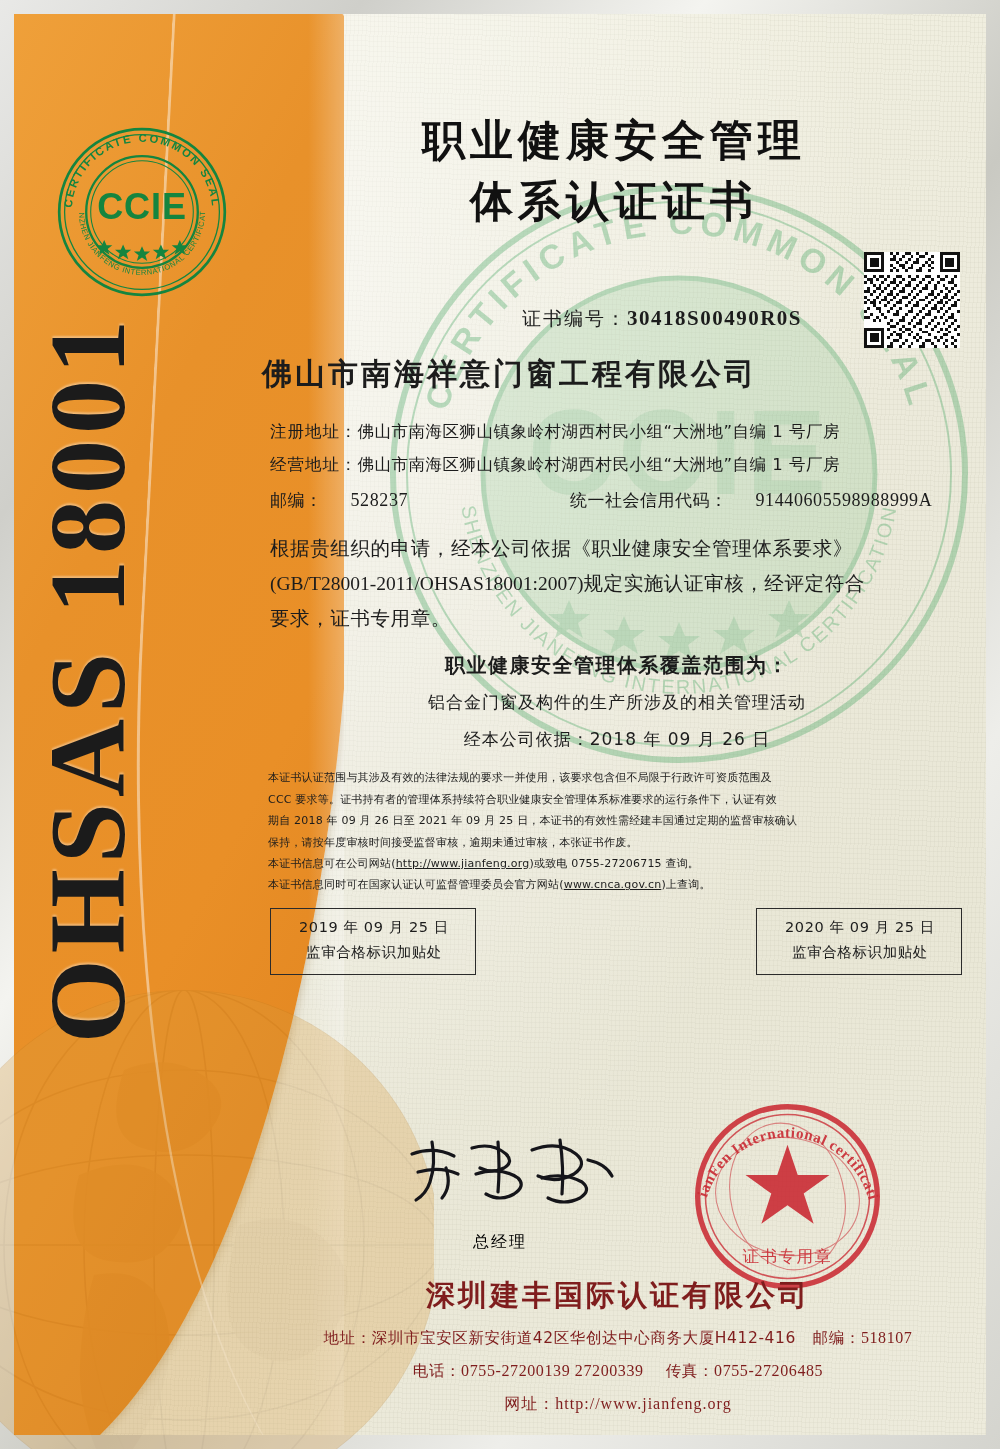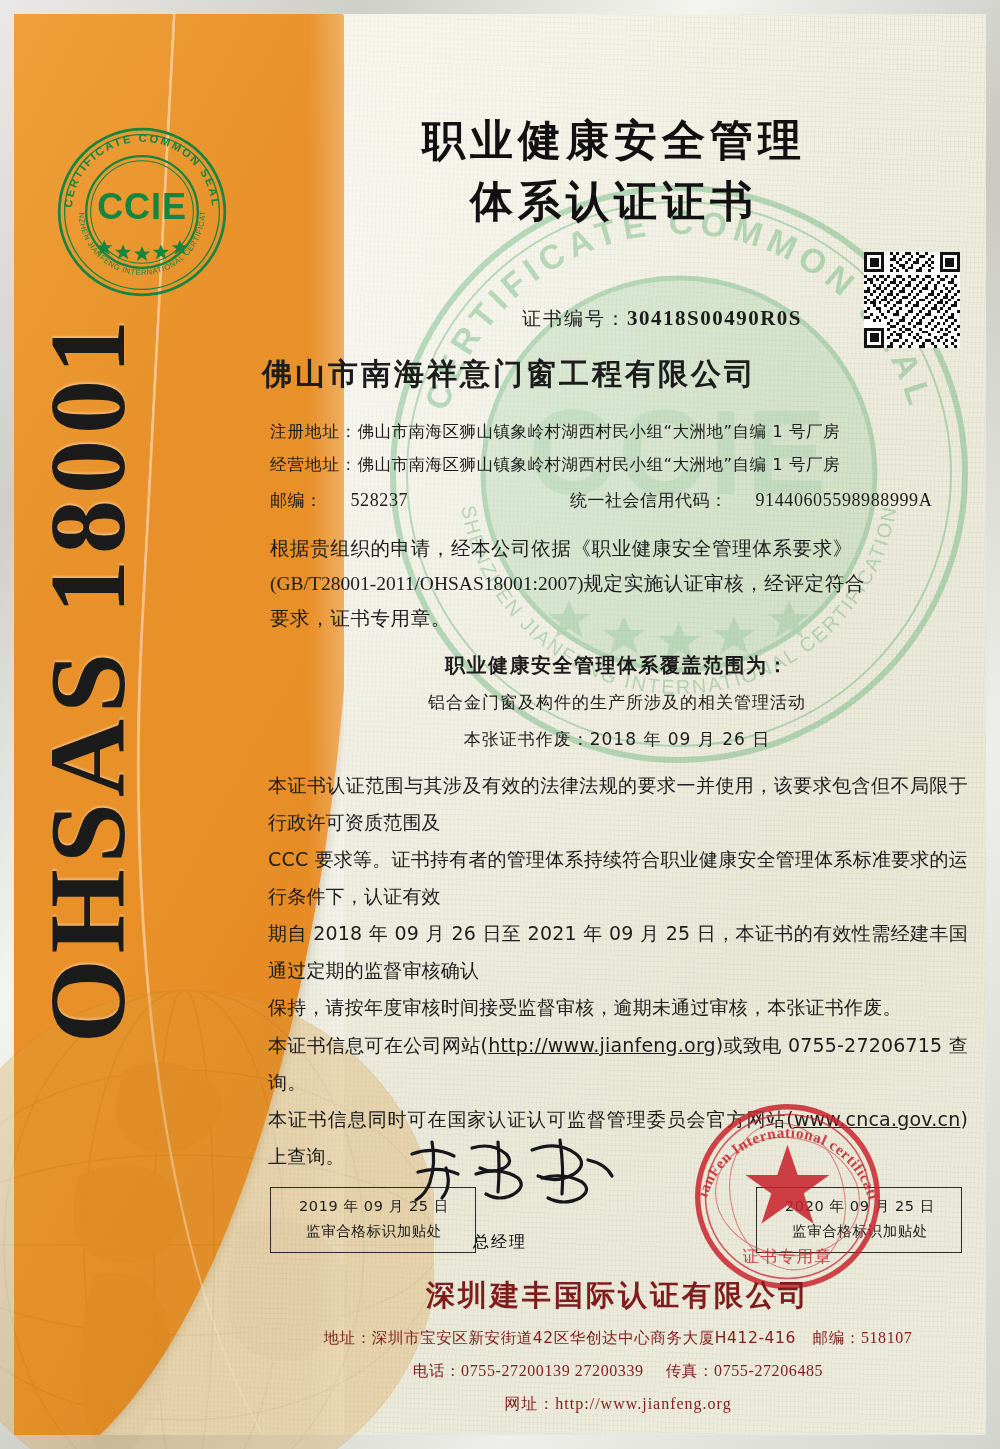--- a/index.html
+++ b/index.html
@@ -229,21 +229,21 @@
     margin-top: 14px;
     text-align: center;
     font-family: "DejaVu Sans", sans-serif;
     font-size: 17px;
     letter-spacing: 1px;
   }
 
   .fine-print {
     margin-top: 16px;
     font-family: "DejaVu Sans", sans-serif;
-    font-size: 19px;
+    font-size: 11px;
     line-height: 1.95;
     letter-spacing: 0.2px;
     padding-left: 6px;
     padding-right: 4px;
     text-align: justify;
   }
   .fine-print .u { text-decoration: underline; }
 
   .stamp-boxes {
     margin-top: 12px;
@@ -730,21 +730,21 @@
       <div class="para">
         <span>根据贵组织的申请，经本公司依据《职业健康安全管理体系要求》</span><br>
         <span class="std">(GB/T28001-2011/OHSAS18001:2007)</span><span>规定实施认证审核，经评定符合</span><br>
         <span>要求，证书专用章。</span>
       </div>
 
       <div class="scope-head">职业健康安全管理体系覆盖范围为：</div>
       <div class="scope-body">铝合金门窗及构件的生产所涉及的相关管理活动</div>
 
       <div class="first-issue">
-        <span>本张证书作废：</span><span>2018 年 09 月 26 日</span>
+        <span>经本公司依据：</span><span>2018 年 09 月 26 日</span>
       </div>
 
       <div class="fine-print">
         <div>本证书认证范围与其涉及有效的法律法规的要求一并使用，该要求包含但不局限于行政许可资质范围及</div>
         <div>CCC 要求等。证书持有者的管理体系持续符合职业健康安全管理体系标准要求的运行条件下，认证有效</div>
         <div>期自 2018 年 09 月 26 日至 2021 年 09 月 25 日，本证书的有效性需经建丰国通过定期的监督审核确认</div>
         <div>保持，请按年度审核时间接受监督审核，逾期未通过审核，本张证书作废。</div>
         <div>
           <span>本证书信息可在公司网站(</span><span class="u">http://www.jianfeng.org</span><span>)或致电 0755-27206715 查询。</span>
         </div>

